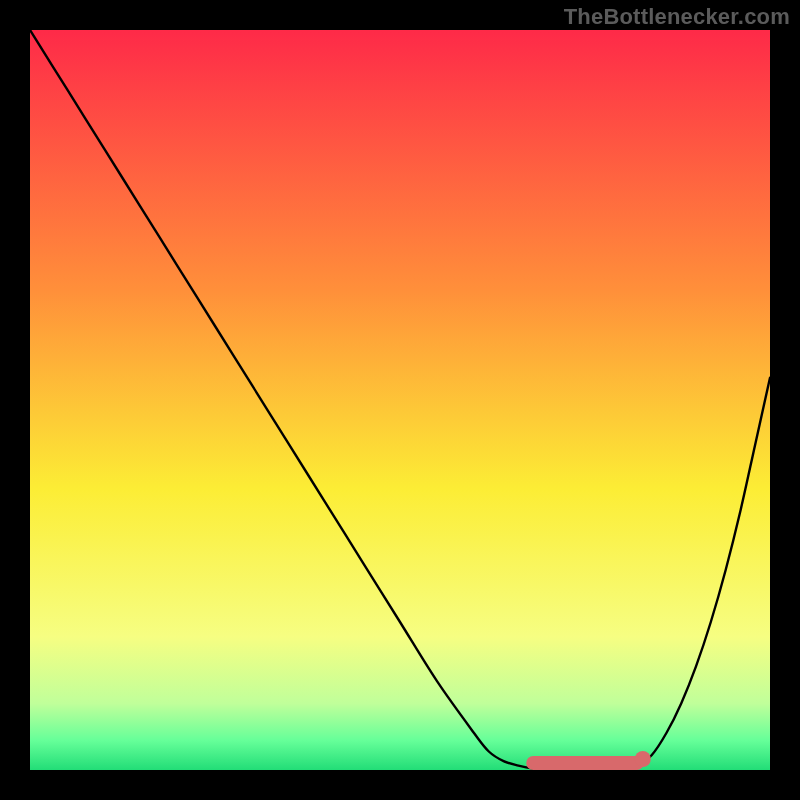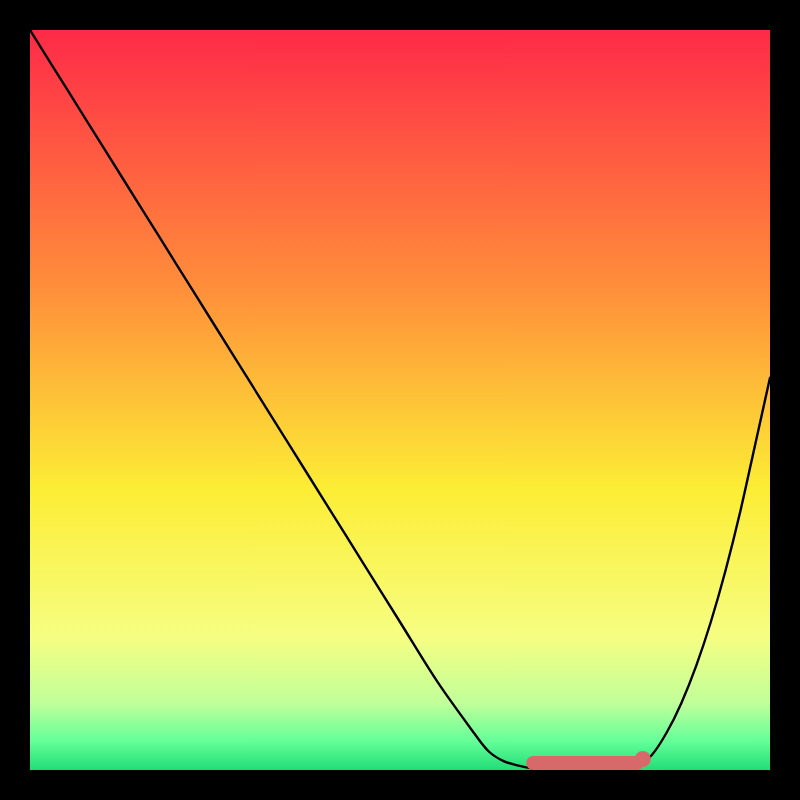--- a/index.html
+++ b/index.html
@@ -34,20 +34,21 @@
     width: 740px;
     height: 740px;
     display: block;
   }
 </style>
 </head>
 <body>
 
 <div class="stage">
 
+  <div class="source-label">TheBottlenecker.com</div>
 
   <svg class="chart" viewBox="0 0 740 740" preserveAspectRatio="none">
     <defs>
       <linearGradient id="bgGrad" x1="0" y1="0" x2="0" y2="1">
         <stop id="g0" offset="0%" stop-color="#fe2a48"></stop>
         <stop id="g1" offset="35%" stop-color="#ff8f3a"></stop>
         <stop id="g2" offset="62%" stop-color="#fced35"></stop>
         <stop id="g3" offset="82%" stop-color="#f6fe82"></stop>
         <stop id="g4" offset="91%" stop-color="#c0ff9a"></stop>
         <stop id="g5" offset="96%" stop-color="#66ff99"></stop>

